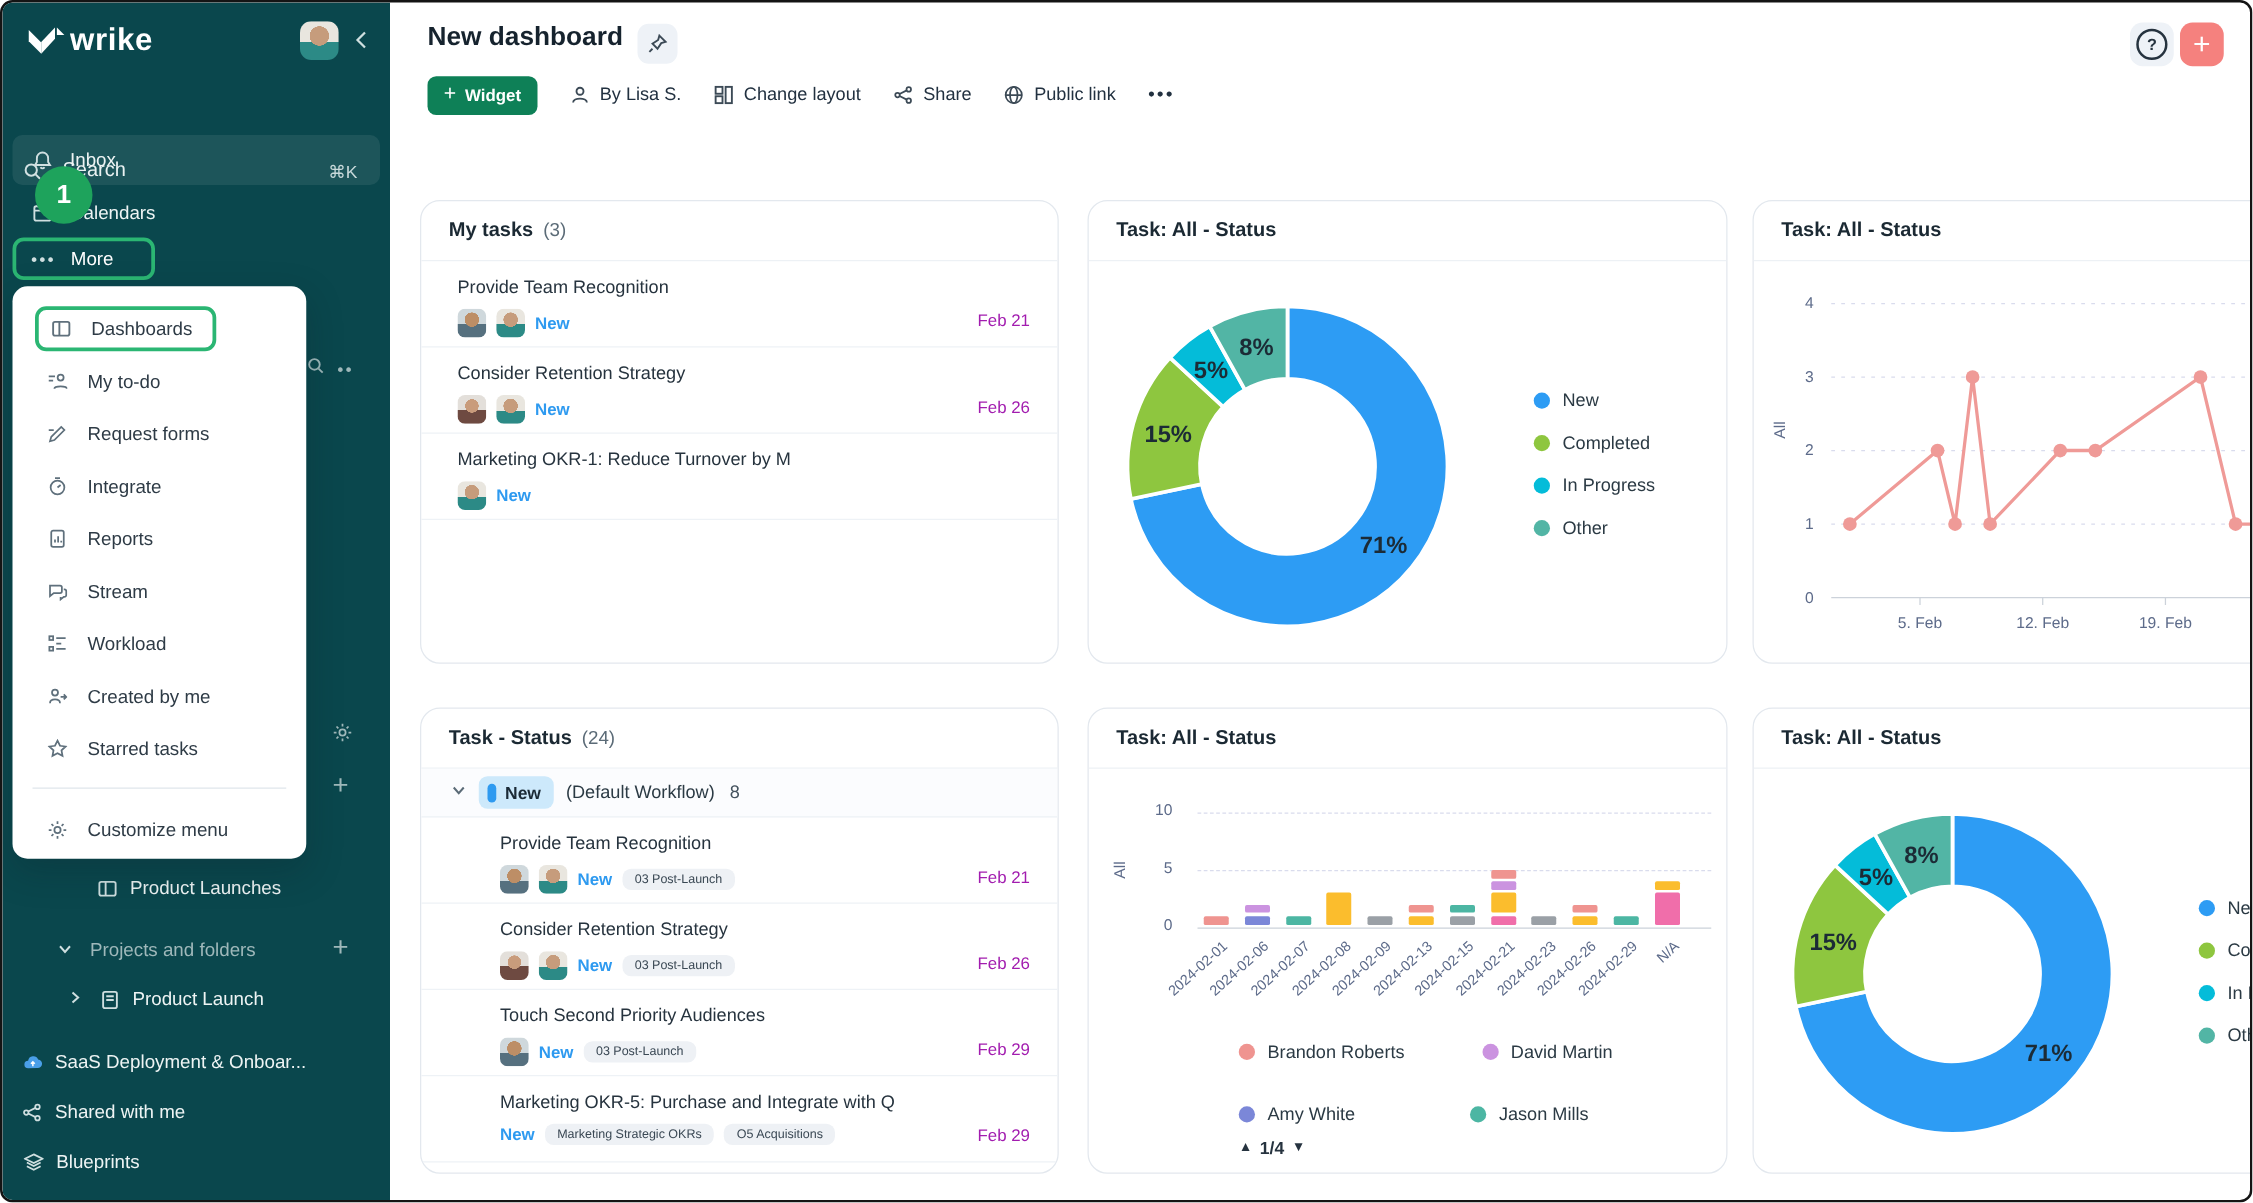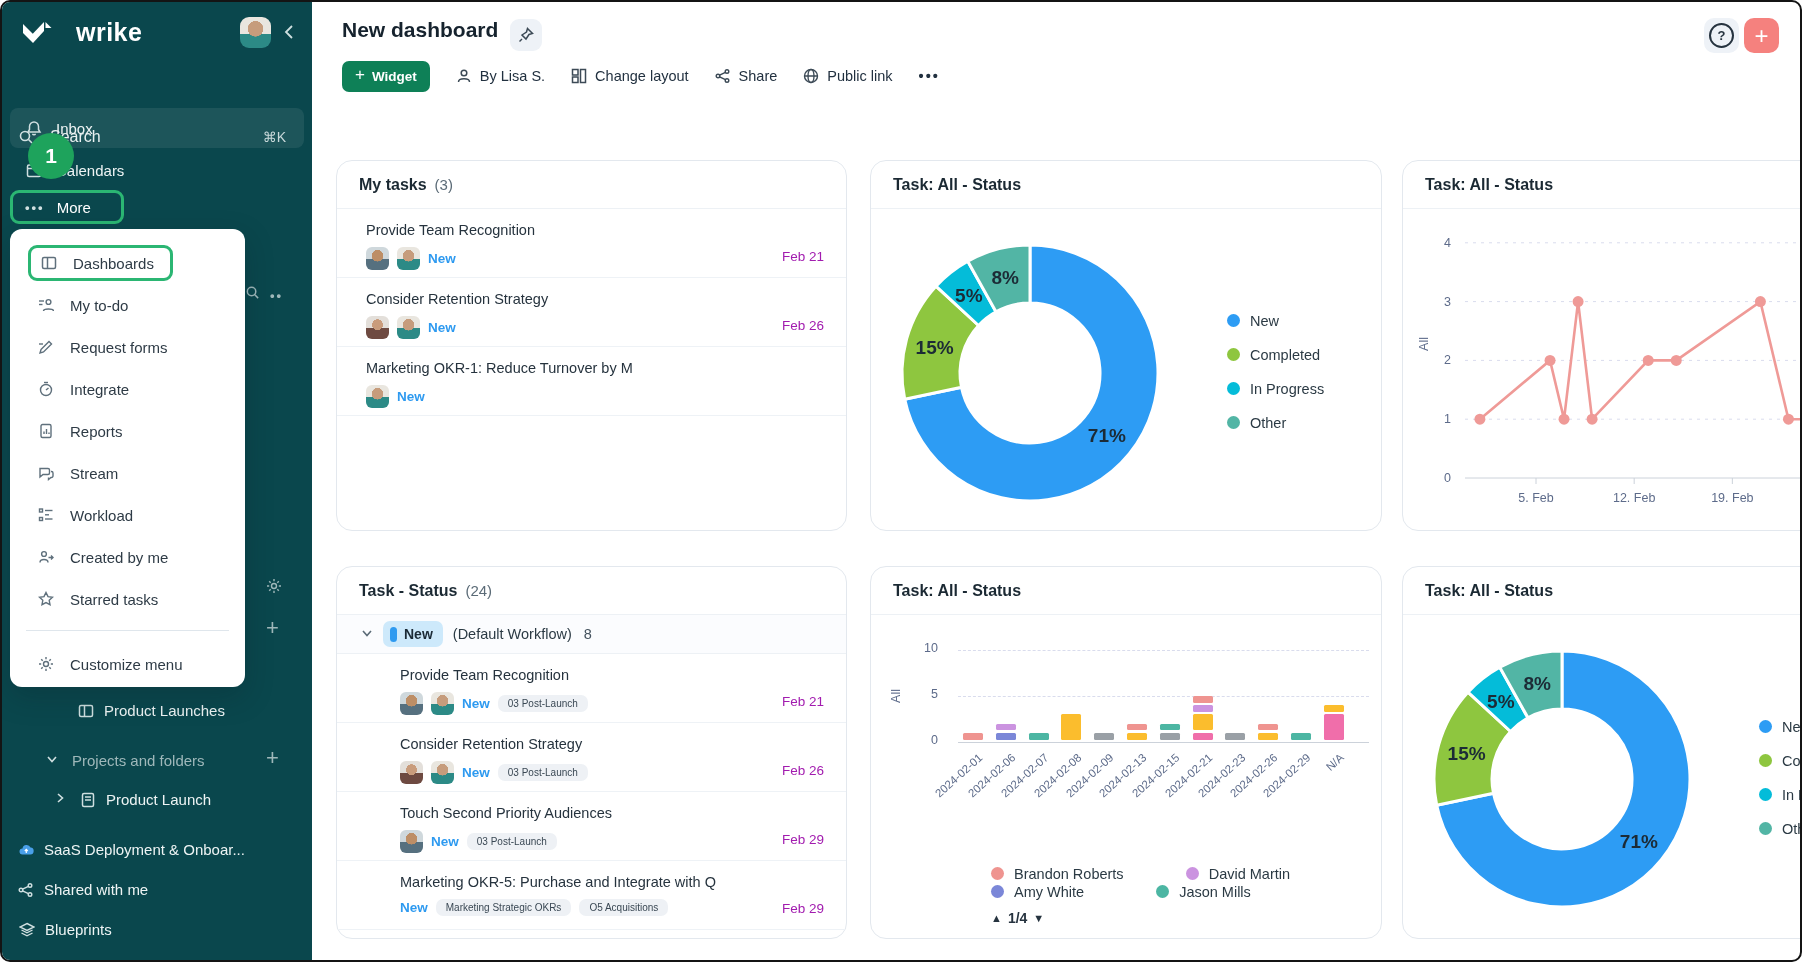--- a/index.html
+++ b/index.html
@@ -1,21 +1,21 @@
 <!DOCTYPE html>
 <html><head>
 <meta charset="utf-8">
 <style>
   html,body{margin:0;padding:0;background:#fff;}
   body{width:1802px;height:962px;position:relative;font-family:"Liberation Sans",sans-serif;}
   .frame{position:absolute;inset:0;border:2px solid #141414;border-radius:10px;overflow:hidden;background:#fff;}
 
   
   .sidebar{position:absolute;left:0;top:0;width:310px;height:100%;background:#0a474d;color:#e9f1f1;}
-  .logo-row{position:absolute;left:20px;top:16px;display:flex;align-items:center;gap:24px;}
+  .logo-row{position:absolute;left:20px;top:16px;display:flex;align-items:center;gap:4px;}
   .logo-mark svg{display:block}
   .logo-text{font-size:25px;font-weight:700;color:#fff;letter-spacing:.5px;}
   .side-avatar{position:absolute;left:238px;top:15px;width:31px;height:31px;border-radius:9px;}
   .collapse{position:absolute;left:280px;top:22px;color:#cfe0e0;}
   .search-row{position:absolute;left:16px;top:72px;width:280px;height:32px;display:flex;align-items:center;gap:16px;color:#e9f1f1;margin-top:47px;}
   .search-row .sc{margin-left:auto;margin-right:12px;color:#c4d6d7;font-size:14px;}
   .srow{position:absolute;left:8px;width:294px;height:40px;border-radius:8px;display:flex;align-items:center;gap:14px;padding-left:16px;box-sizing:border-box;font-size:15px;color:#eef4f4;}
   .srow.hl{background:rgba(255,255,255,.08);}
   .side-ico{width:16px;height:16px;flex:0 0 16px;color:#cfdfe0;}
   .side-ico svg{display:block}
@@ -602,32 +602,32 @@
         <div class="b-seg" style="left: 387.2px; width: 20px; top: 165.8px; height: 6.8px; background: rgb(251, 189, 45);"></div>
         <div class="b-seg" style="left: 387.2px; width: 20px; top: 156.6px; height: 6.8px; background: rgb(239, 148, 144);"></div>
         <span class="b-label" style="right: 105.8px; top: 183px;">2024-02-26</span>
         <div class="b-seg" style="left: 420px; width: 20px; top: 165.8px; height: 6.8px; background: rgb(76, 182, 163);"></div>
         <span class="b-label" style="right: 73px; top: 183px;">2024-02-29</span>
         <div class="b-seg" style="left: 452.8px; width: 20px; top: 147.4px; height: 25.2px; background: rgb(240, 110, 170);"></div>
         <div class="b-seg" style="left: 452.8px; width: 20px; top: 138.2px; height: 6.8px; background: rgb(251, 189, 45);"></div>
         <span class="b-label" style="right: 40.2px; top: 183px;">N/A</span>
       </div>
     <span class="ylab" style="left:18px;top:122px">All</span>
-    <div class="bar-legend" style="left:120px;top:296px">
+    <div class="bar-legend" style="left:120px;top:264px">
       <span class="lg-item" style="display:inline-flex;margin-right:58px">
           <span class="lg-dot" style="background: rgb(239, 148, 144);"></span>
           <span class="lg-label">Brandon Roberts</span>
         </span>
       <span class="lg-item" style="display:inline-flex">
           <span class="lg-dot" style="background: rgb(203, 147, 224);"></span>
           <span class="lg-label">David Martin</span>
         </span>
     </div>
     <div class="bar-legend" style="left:120px;top:314px">
-      <span class="lg-item" style="display:inline-flex;margin-right:68px">
+      <span class="lg-item" style="display:inline-flex;margin-right:88px">
           <span class="lg-dot" style="background: rgb(123, 135, 216);"></span>
           <span class="lg-label">Amy White</span>
         </span>
       <span class="lg-item" style="display:inline-flex">
           <span class="lg-dot" style="background: rgb(76, 182, 163);"></span>
           <span class="lg-label">Jason Mills</span>
         </span>
     </div>
     <div class="pager" style="left:120px;top:343px">
       <span class="tri">▲</span>

